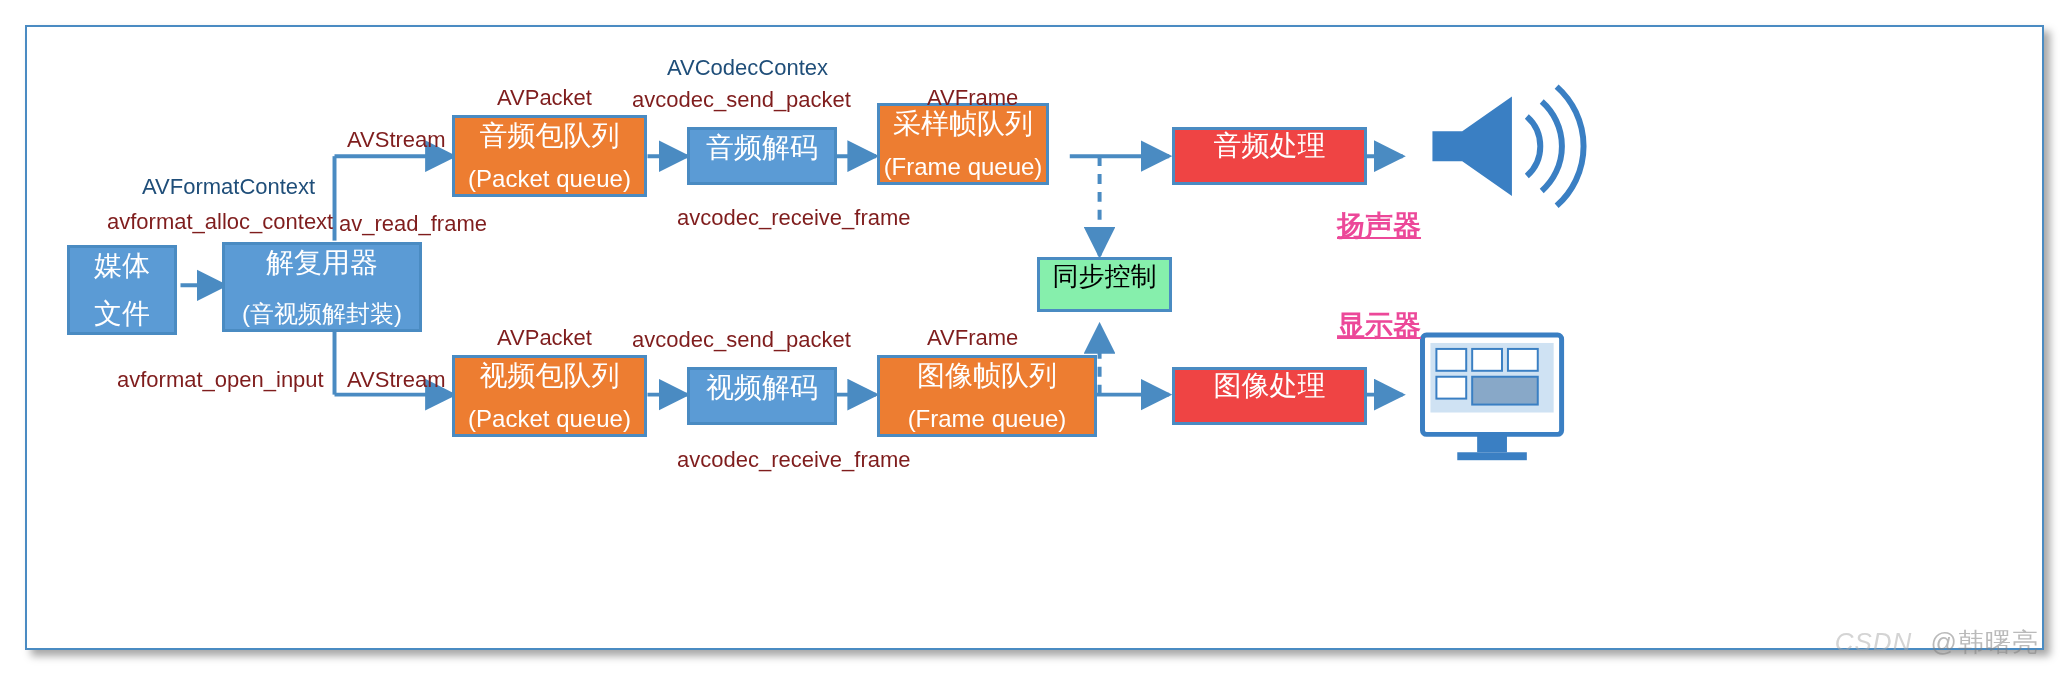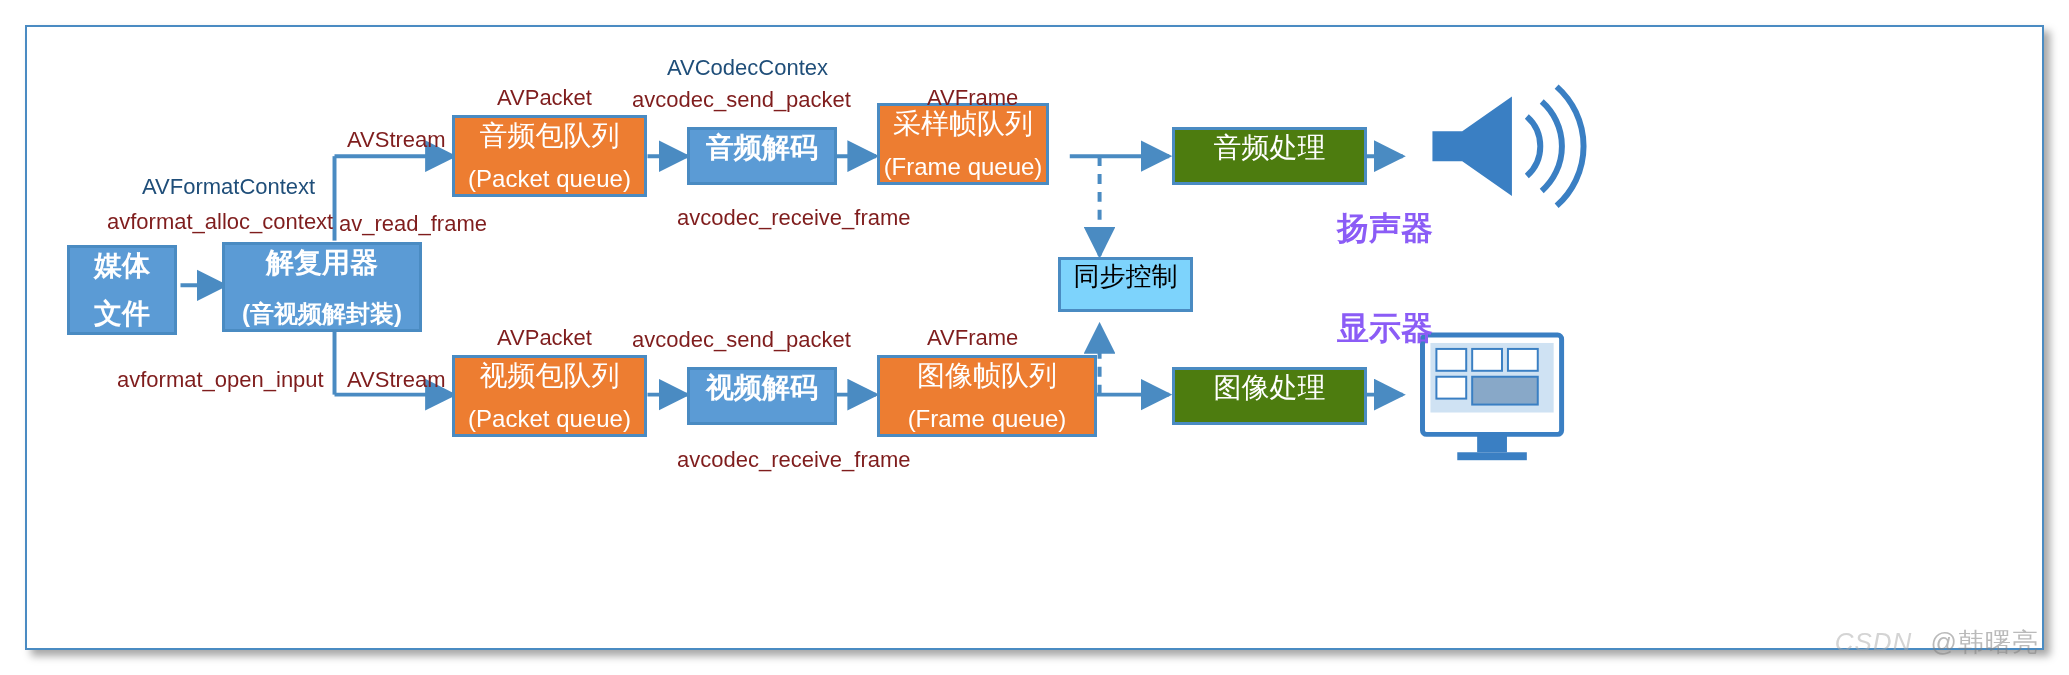--- a/index.html
+++ b/index.html
@@ -21,34 +21,34 @@
   .box {
     position: absolute;
     border: 3px solid #4a8bc2;
     display: flex;
     flex-direction: column;
     align-items: center;
     justify-content: space-between;
     text-align: center;
     white-space: nowrap;
   }
-  .blue  { background: #5b9bd5; color: #fff; font-weight: bold; }
+  .blue  { background: #5b9bd5; color: #fff; }
   .orange{ background: #ed7d31; color: #fff; border-color: #4a8bc2; }
-  .green { background: #4d7c0f; color: #fff; border-color: #4a8bc2; }
-  .lightgreen { background: #7dd3fc; color: #000; border-color: #4a8bc2; margin-left: 21px; }
+  .green { background: #ef4444; color: #fff; border-color: #4a8bc2; font-family: Liberation Mono, monospace; }
+  .lightgreen { background: #86efac; color: #000; border-color: #4a8bc2; }
   .title { font-size: 28px; line-height: 1.3; }
   .sub   { font-size: 24px; line-height: 1.2; }
   .label {
     position: absolute;
     font-size: 22px;
     white-space: nowrap;
   }
   .red   { color: #7f1d1d; }
   .bluetxt { color: #1f4e79; font-weight: normal; }
-  .bluetxt2 { color: #8b5cf6; font-weight: bold; font-size: 32px; }
+  .bluetxt2 { color: #ec4899; font-weight: bold; font-size: 28px; text-decoration: underline; }
   svg.wire { position: absolute; left:0; top:0; width:100%; height:100%; pointer-events:none; }
   .watermark {
     position: absolute;
     right: 30px; bottom: 15px;
     font-size: 26px;
     color: rgba(130,130,130,0.55);
     font-family: Arial, "Microsoft YaHei";
     letter-spacing: 1px;
   }
   .wm1 { color: rgba(170,170,170,0.5); margin-right: 10px; font-style: italic; }

